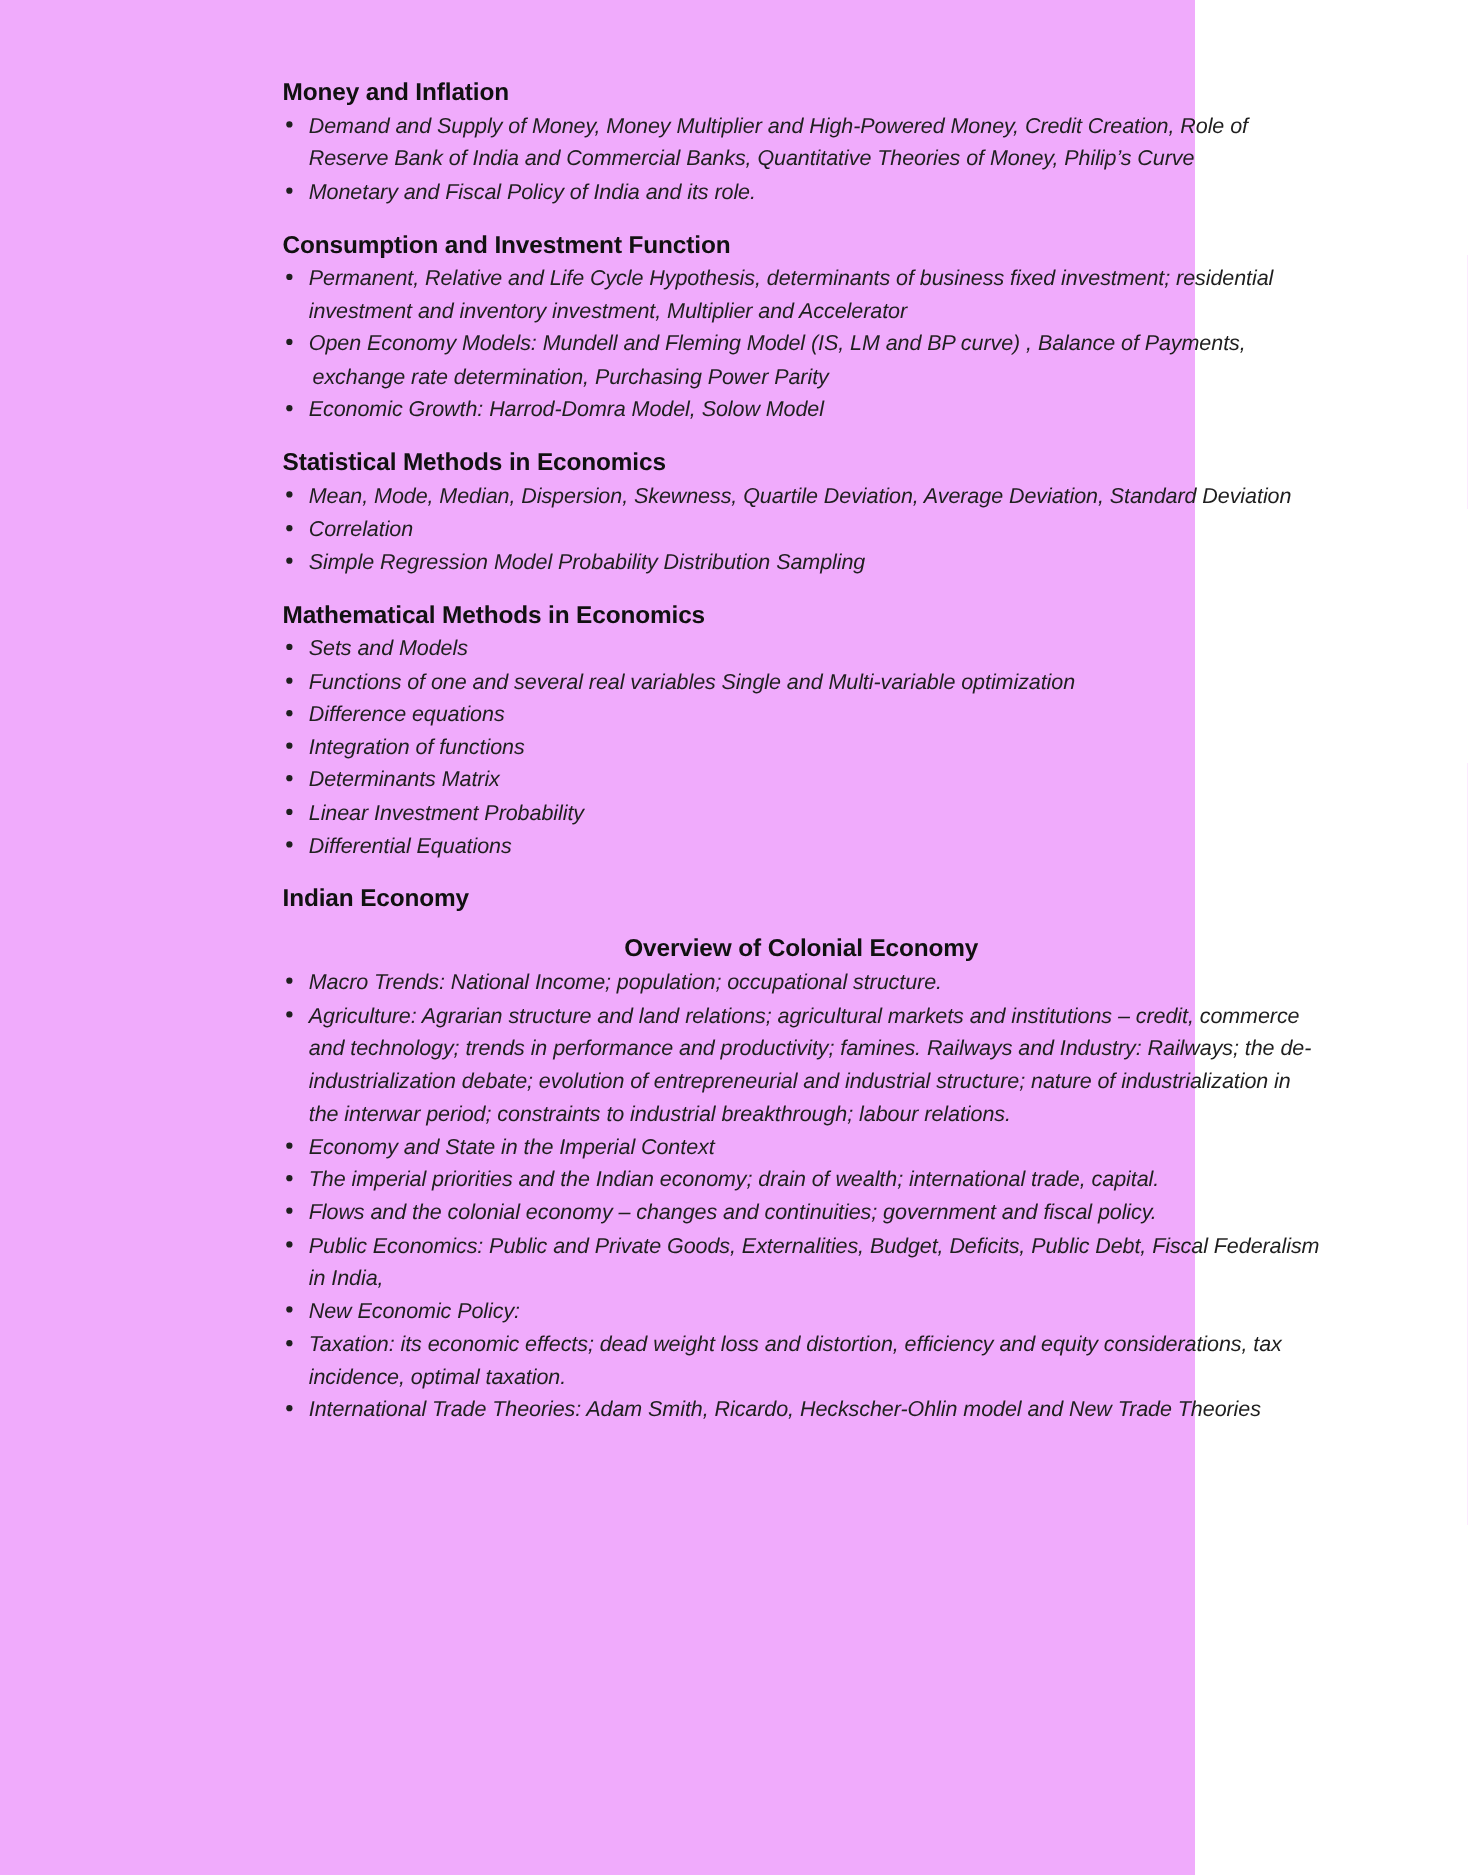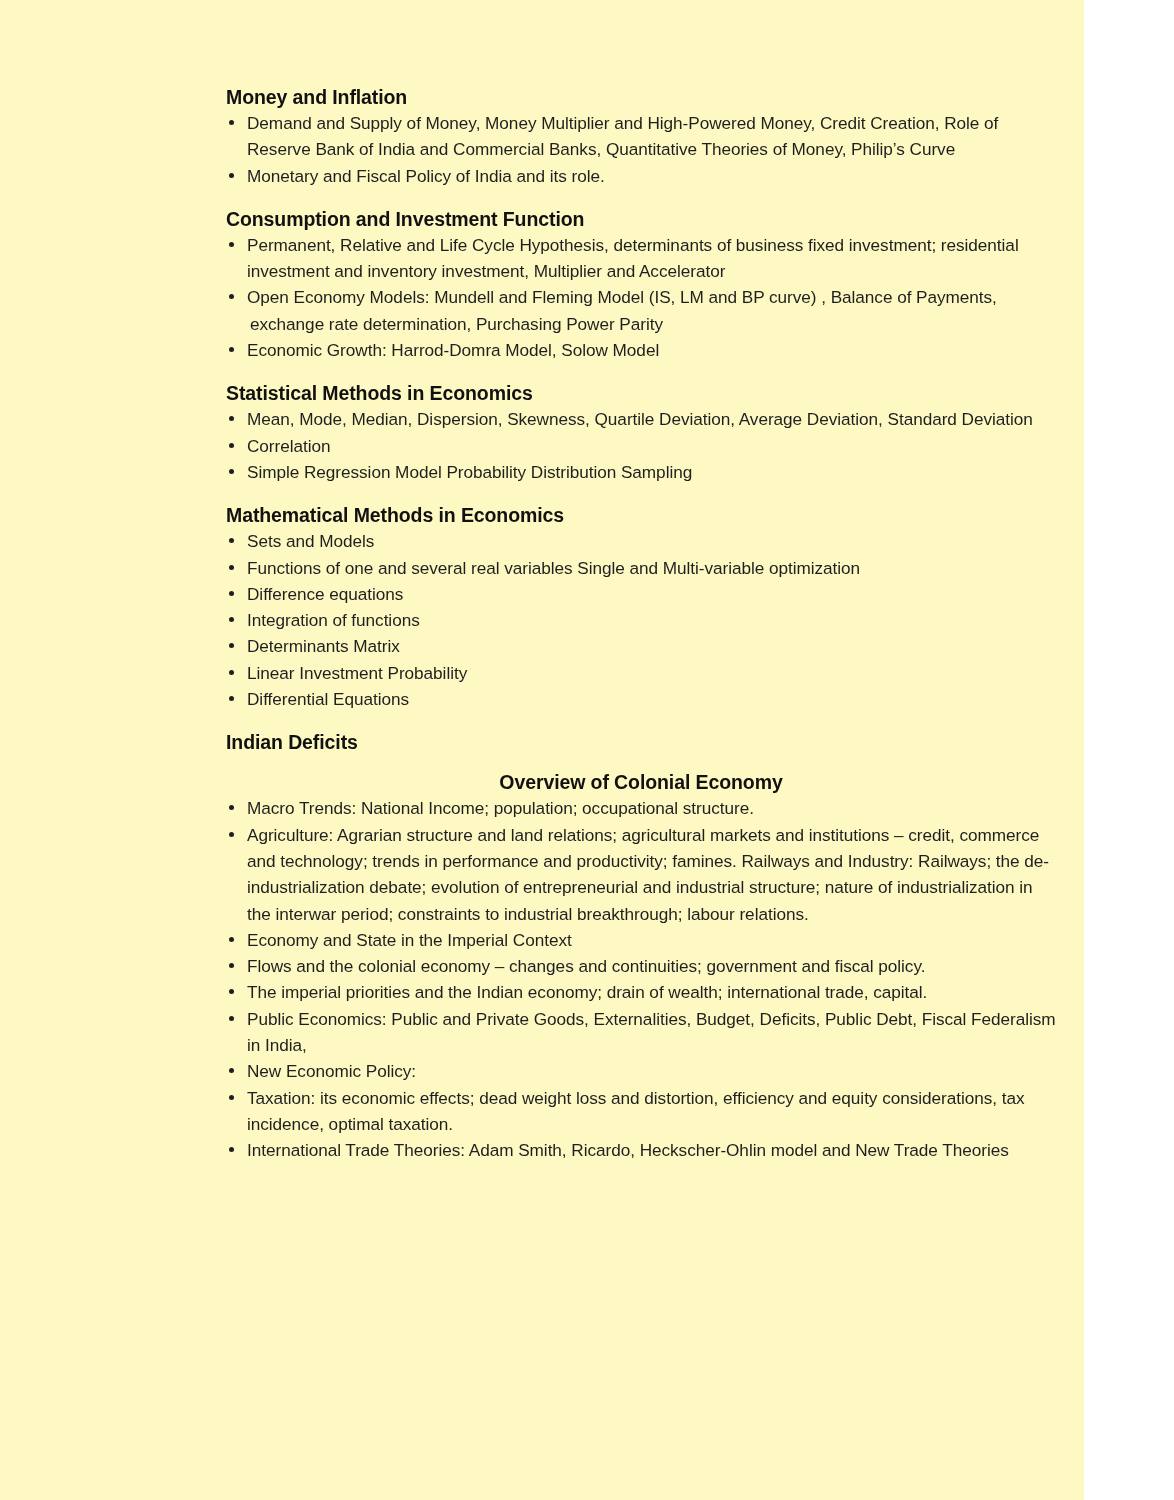--- a/index.html
+++ b/index.html
@@ -10,25 +10,25 @@
   body {
     width: 1174px;
     height: 1500px;
     font-family: "Liberation Sans", sans-serif;
     color: #1a1a1a;
     -webkit-font-smoothing: antialiased;
   }
 
   .page {
     position: relative;
-    width: 1084px;
+    width: 956px;
     height: 1500px;
-    background: #fef9c3;
+    background: #f0abfc;
     box-sizing: border-box;
-    padding: 84px 124px 0 226px;
+    padding: 61px 124px 0 226px;
   }
 
   .content {
     width: 830px;
   }
 
   h2.section-heading {
     font-size: 19.5px;
     font-weight: bold;
     line-height: 26px;
@@ -46,20 +46,21 @@
   }
   .heading-block.tight {
     margin-top: 14px;
     text-align: center;
   }
 
   ul.bullets {
     list-style: none;
     margin: 0;
     padding: 0;
+    font-style: italic;
   }
 
   ul.bullets > li {
     position: relative;
     padding-left: 21px;
     margin: 0;
     font-size: 17.2px;
     line-height: 26.3px;
     color: #1f1f1f;
     letter-spacing: -0.05px;
@@ -173,46 +174,46 @@
         <span class="bullet-dot"></span>
         <span class="bullet-text">Linear Investment Probability</span>
       </li>
       <li>
         <span class="bullet-dot"></span>
         <span class="bullet-text">Differential Equations</span>
       </li>
     </ul>
 
     <div class="heading-block">
-      <h2 class="section-heading">Indian Deficits</h2>
+      <h2 class="section-heading">Indian Economy</h2>
     </div>
 
     <div class="heading-block tight">
       <h2 class="section-heading">Overview of Colonial Economy</h2>
     </div>
     <ul class="bullets first-list">
       <li>
         <span class="bullet-dot"></span>
         <span class="bullet-text">Macro Trends: National Income; population; occupational structure.</span>
       </li>
       <li>
         <span class="bullet-dot"></span>
         <span class="bullet-text">Agriculture: Agrarian structure and land relations; agricultural markets and institutions – credit, commerce and technology; trends in performance and productivity; famines. Railways and Industry: Railways; the de-industrialization debate; evolution of entrepreneurial and industrial structure; nature of industrialization in the interwar period; constraints to industrial breakthrough; labour relations.</span>
       </li>
       <li>
         <span class="bullet-dot"></span>
         <span class="bullet-text">Economy and State in the Imperial Context</span>
       </li>
       <li>
         <span class="bullet-dot"></span>
+        <span class="bullet-text">The imperial priorities and the Indian economy; drain of wealth; international trade, capital.</span>
+      </li>
+      <li>
+        <span class="bullet-dot"></span>
         <span class="bullet-text">Flows and the colonial economy – changes and continuities; government and fiscal policy.</span>
-      </li>
-      <li>
-        <span class="bullet-dot"></span>
-        <span class="bullet-text">The imperial priorities and the Indian economy; drain of wealth; international trade, capital.</span>
       </li>
       <li>
         <span class="bullet-dot"></span>
         <span class="bullet-text">Public Economics: Public and Private Goods, Externalities, Budget, Deficits, Public Debt, Fiscal Federalism in India,</span>
       </li>
       <li>
         <span class="bullet-dot"></span>
         <span class="bullet-text">New Economic Policy:</span>
       </li>
       <li>

